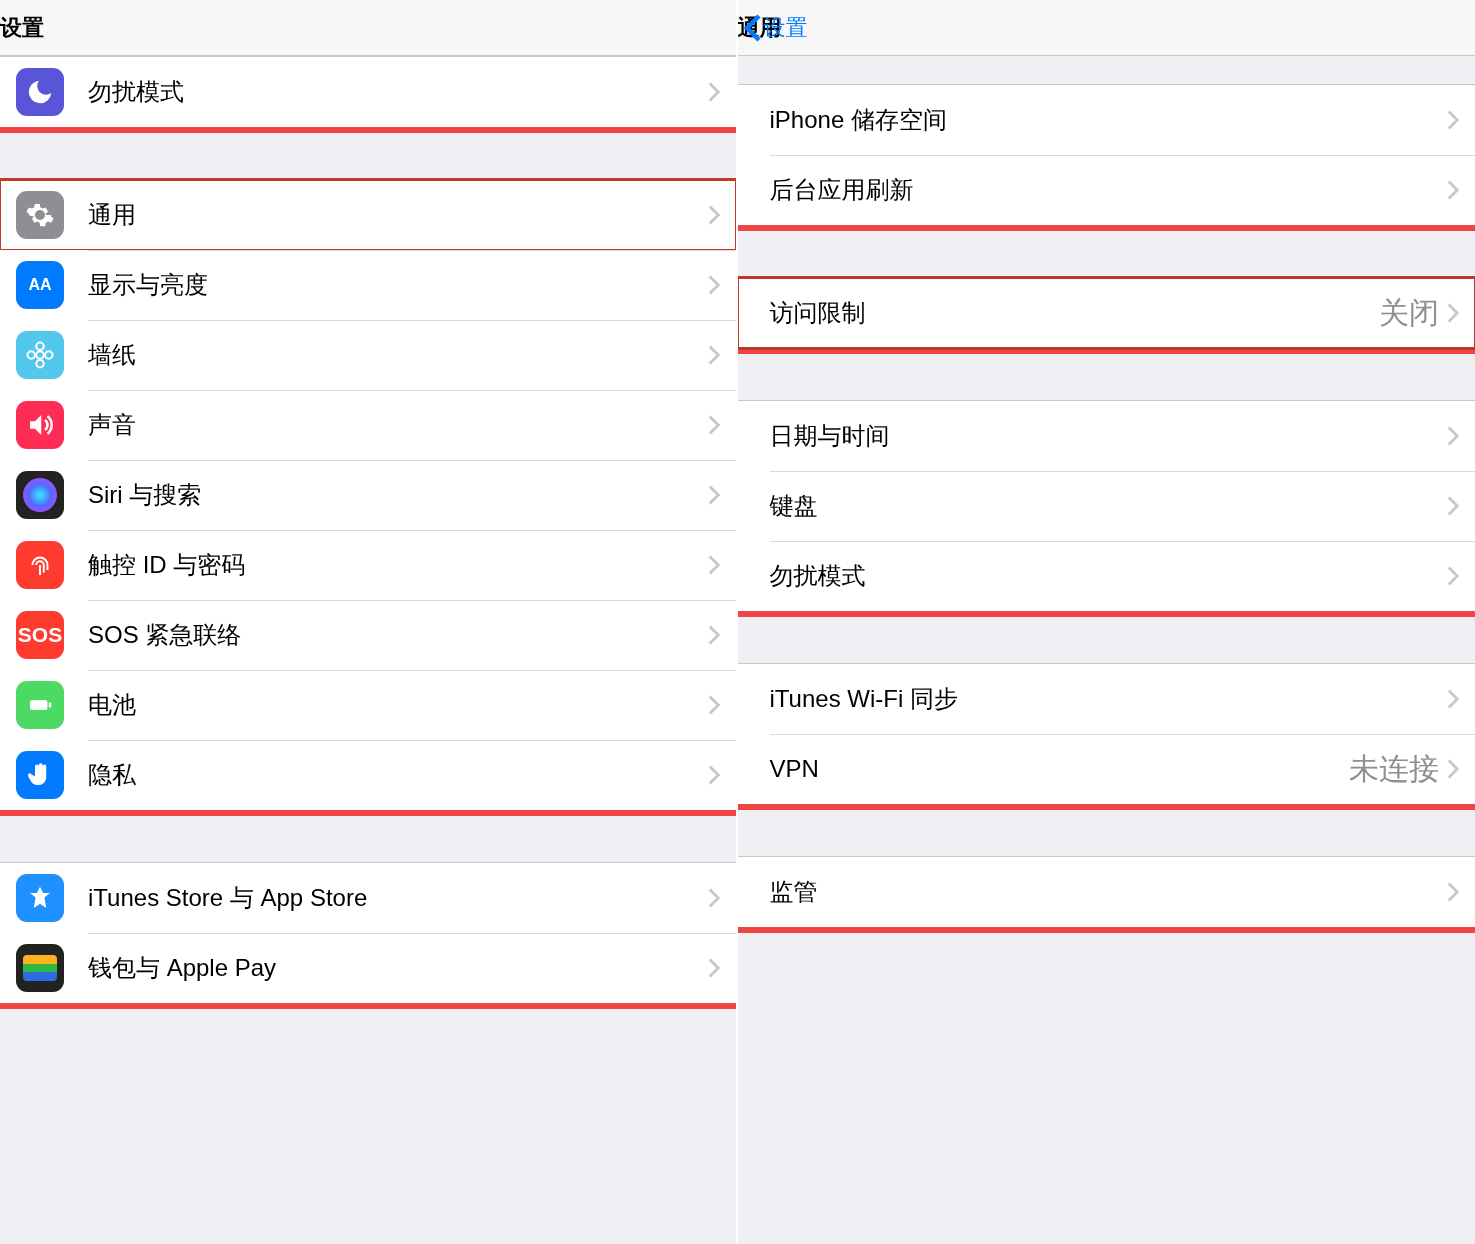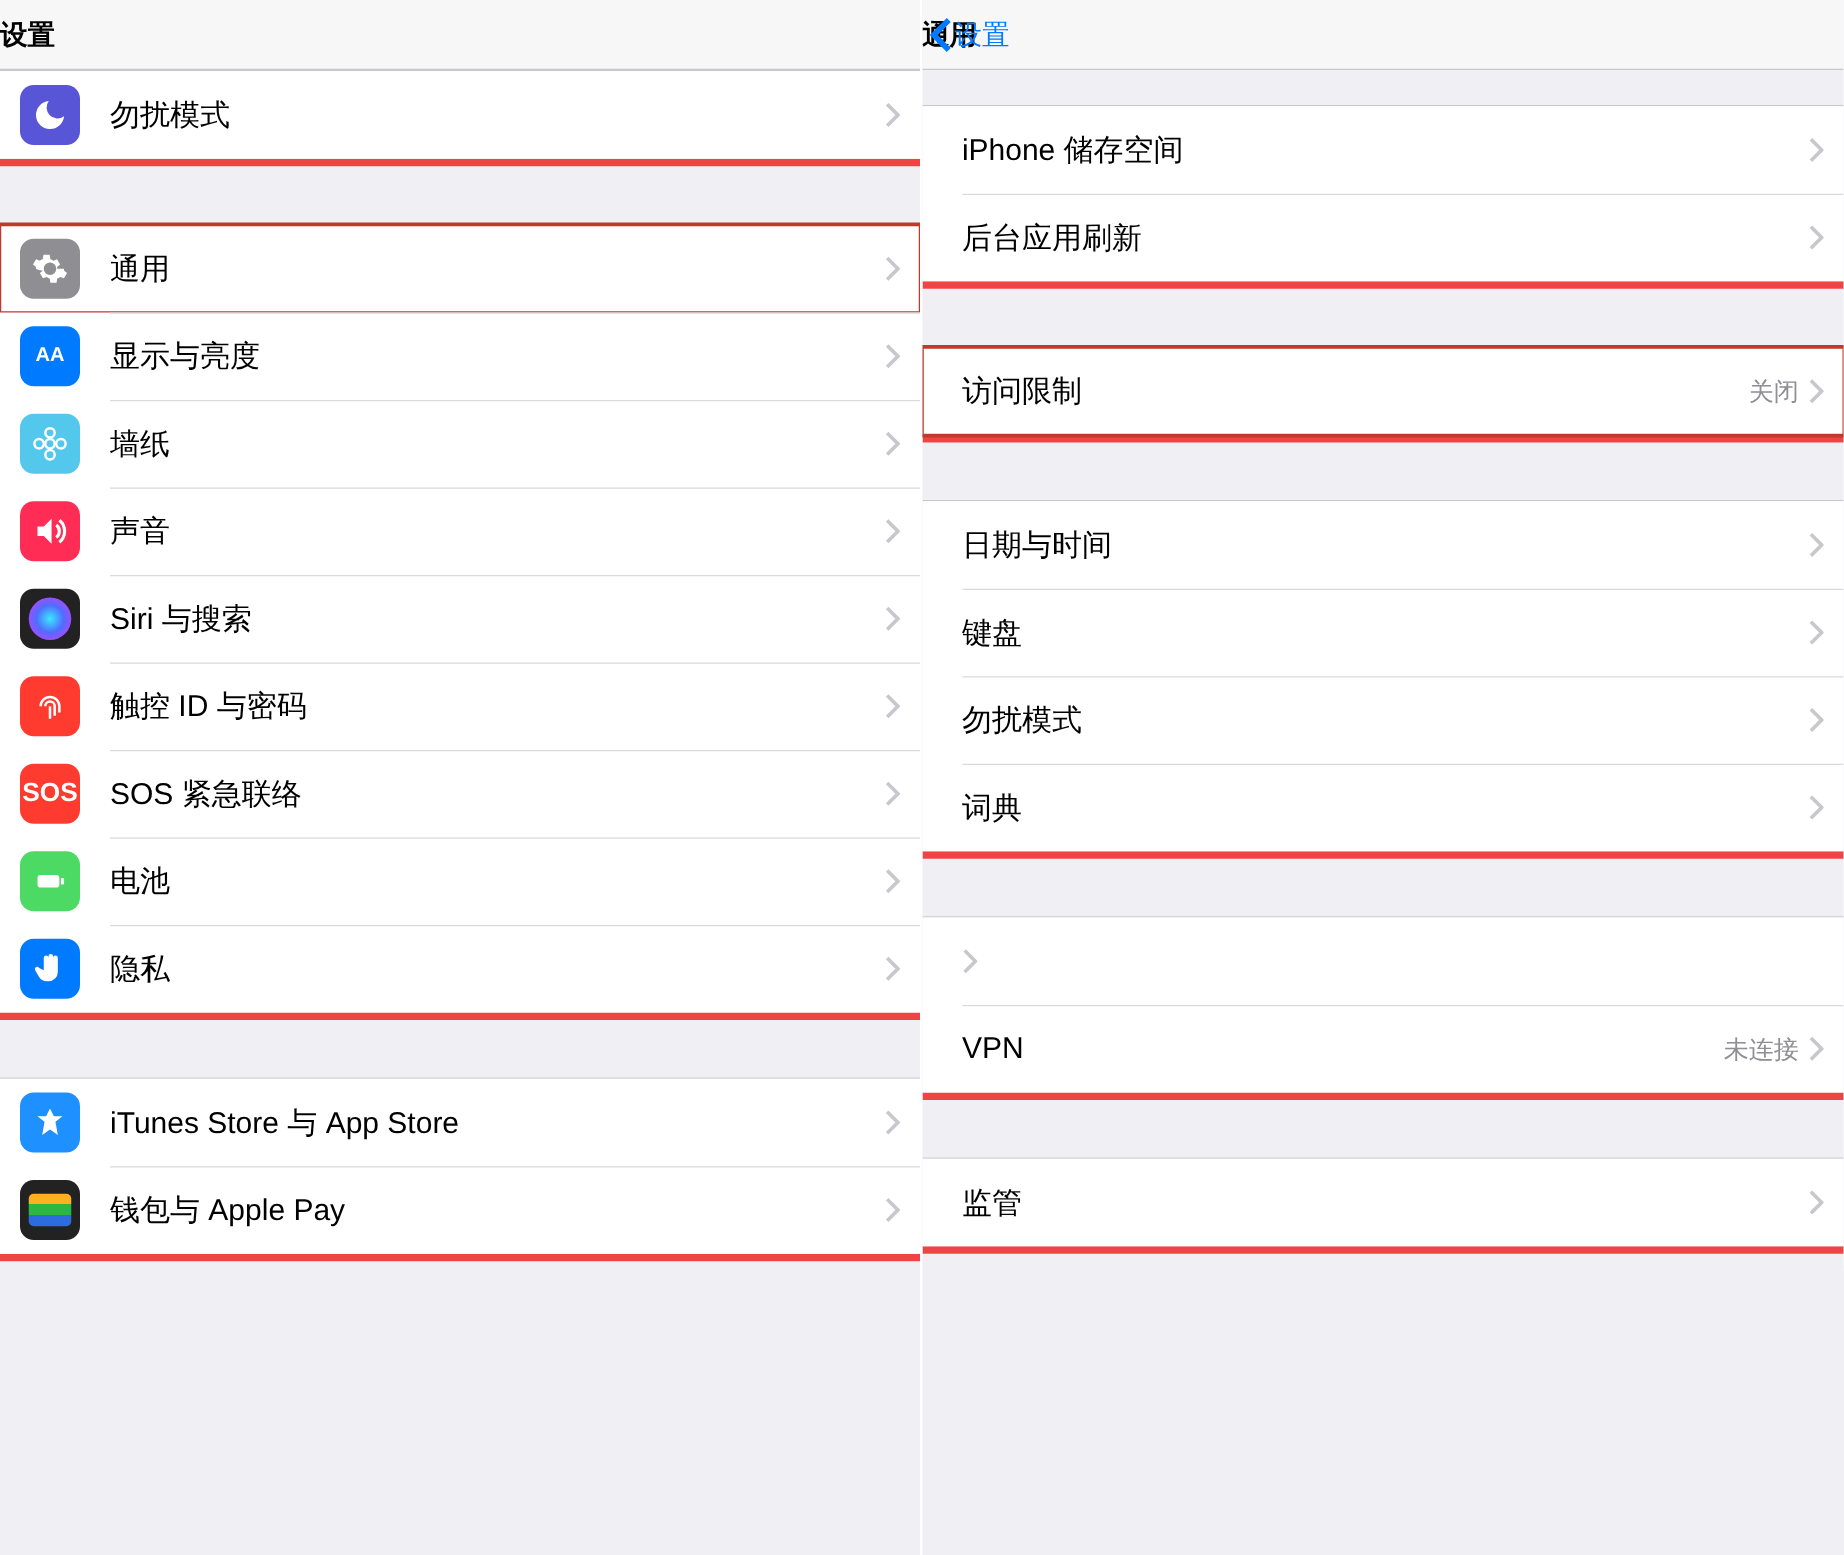--- a/index.html
+++ b/index.html
@@ -77,21 +77,21 @@
     color: #fff;
     font-weight: 600;
   }
   .row .label {
     flex: 1 1 auto;
     font-size: 24px;
     color: #000;
   }
   .row .value {
     color: #8e8e93;
-    font-size: 20px;
+    font-size: 30px;
     margin-right: 8px;
     text-align: center;
   }
   .row .chev {
     color: #c7c7cc;
     flex: 0 0 auto;
   }
   .row .chev svg { width: 12px; height: 20px; display:block; }
 
   .highlight-box {
@@ -369,34 +369,27 @@
         </span>
     </div>
     <div class="row noicon">
       <span class="label">勿扰模式</span>
       <span class="chev">
           <svg viewBox="0 0 8 14" fill="none" stroke="currentColor" stroke-width="2">
             <path d="M1 1l6 6-6 6"></path>
           </svg>
         </span>
     </div>
-    <div class="row noicon">
-      <span class="label">词典</span>
-      <span class="chev">
-          <svg viewBox="0 0 8 14" fill="none" stroke="currentColor" stroke-width="2">
-            <path d="M1 1l6 6-6 6"></path>
-          </svg>
-        </span>
-    </div>
-  </div>
-
-  <div class="group-spacer"></div>
-
-  <div class="list">
-    <div class="row noicon">
+  </div>
+
+  <div class="group-spacer"></div>
+
+  <div class="list">
+    <div class="row noicon">
+      <span class="label">iTunes Wi-Fi 同步</span>
       <span class="chev">
           <svg viewBox="0 0 8 14" fill="none" stroke="currentColor" stroke-width="2">
             <path d="M1 1l6 6-6 6"></path>
           </svg>
         </span>
     </div>
     <div class="row noicon">
       <span class="label">VPN</span>
       <span class="value">未连接</span>
       <span class="chev">

